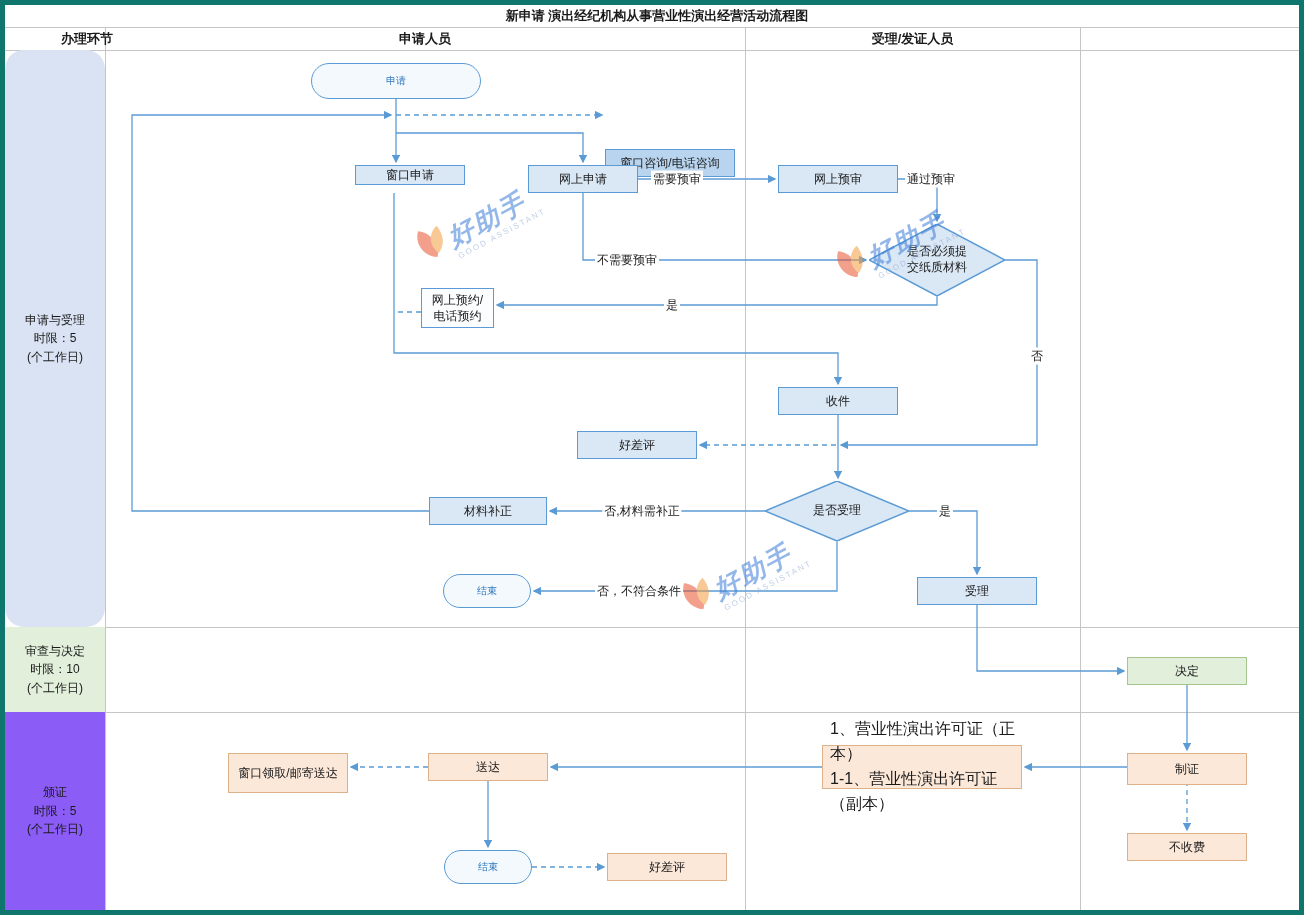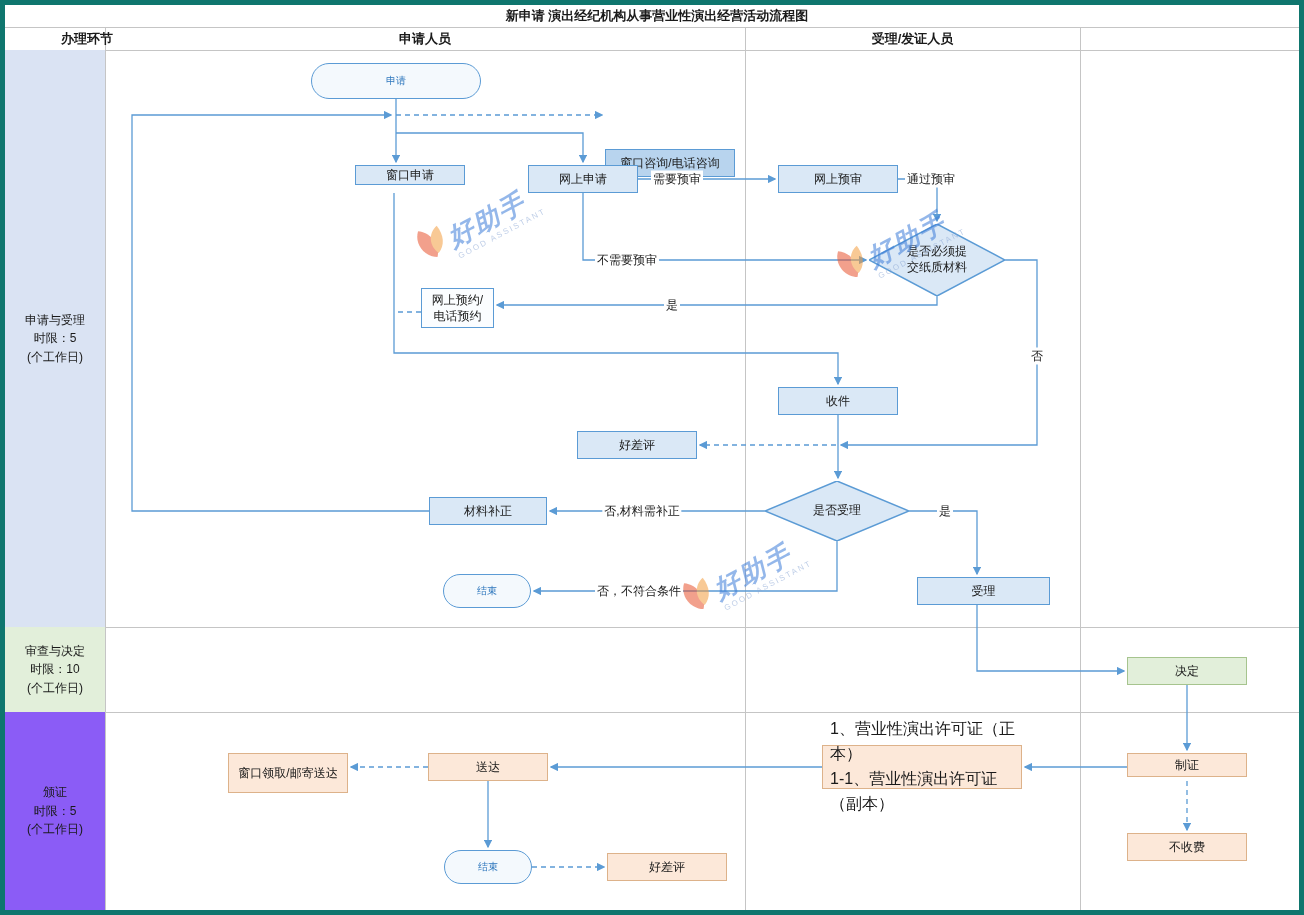--- a/index.html
+++ b/index.html
@@ -52,21 +52,21 @@
 
   <div class="hline" style="left:0;top:22px;width:1304px;"></div>
   <div class="hline" style="left:0;top:45px;width:1304px;"></div>
   <div class="hline" style="left:0;top:622px;width:1304px;"></div>
   <div class="hline" style="left:0;top:707px;width:1304px;"></div>
   <div class="hline" style="left:0;top:905px;width:1304px;"></div>
   <div class="vline" style="left:100px;top:22px;height:883px;"></div>
   <div class="vline" style="left:740px;top:22px;height:883px;"></div>
   <div class="vline" style="left:1075px;top:22px;height:883px;"></div>
 
-  <div class="stage-cell" style="top:45px;height:577px;background:#dae3f3;">申请与受理
+  <div class="stage-cell" style="top:45px;height:577px;background:#dae3f3;border-radius:19px;">申请与受理
 时限：5
 (个工作日)</div>
   <div class="stage-cell" style="top:622px;height:85px;background:#e2efda;">审查与决定
 时限：10
 (个工作日)</div>
   <div class="stage-cell" style="top:707px;height:198px;background:#8b5cf6;">颁证
 时限：5
 (个工作日)</div>
 
   <svg class="edges" width="1304" height="915">
@@ -126,23 +126,23 @@
 
   <div class="diamond" style="left:760px;top:476px;width:144px;height:60px;">
     <svg viewBox="0 0 100 100" preserveAspectRatio="none">
         <polygon points="50,0 100,50 50,100 0,50" fill="#dae8f6" stroke="#5b9bd5" stroke-width="1.5" vector-effect="non-scaling-stroke"></polygon>
       </svg>
     <div class="dtext">是否受理</div>
   </div>
 
   <div class="node rect-blue" style="left:424px;top:492px;width:118px;height:28px;">材料补正</div>
   <div class="node stadium" style="left:438px;top:569px;width:88px;height:34px;">结束</div>
-  <div class="node rect-blue" style="left:912px;top:572px;width:133px;height:28px;">受理</div>
+  <div class="node rect-blue" style="left:912px;top:572px;width:120px;height:28px;">受理</div>
   <div class="node rect-green" style="left:1122px;top:652px;width:120px;height:28px;">决定</div>
-  <div class="node rect-orange" style="left:1122px;top:748px;width:120px;height:24px;">制证</div>
+  <div class="node rect-orange" style="left:1122px;top:748px;width:120px;height:32px;">制证</div>
   <div class="node rect-orange docs" style="left:817px;top:740px;width:200px;height:44px;">1、营业性演出许可证（正本）
 1-1、营业性演出许可证（副本）</div>
   <div class="node rect-orange" style="left:423px;top:748px;width:120px;height:28px;">送达</div>
   <div class="node rect-orange" style="left:223px;top:748px;width:120px;height:40px;">窗口领取/邮寄送达</div>
   <div class="node stadium" style="left:439px;top:845px;width:88px;height:34px;">结束</div>
   <div class="node rect-orange" style="left:602px;top:848px;width:120px;height:28px;">好差评</div>
   <div class="node rect-orange" style="left:1122px;top:828px;width:120px;height:28px;">不收费</div>
 
   <div class="edge-label" style="left:672px;top:174px;">需要预审</div>
   <div class="edge-label" style="left:926px;top:174px;">通过预审</div>

